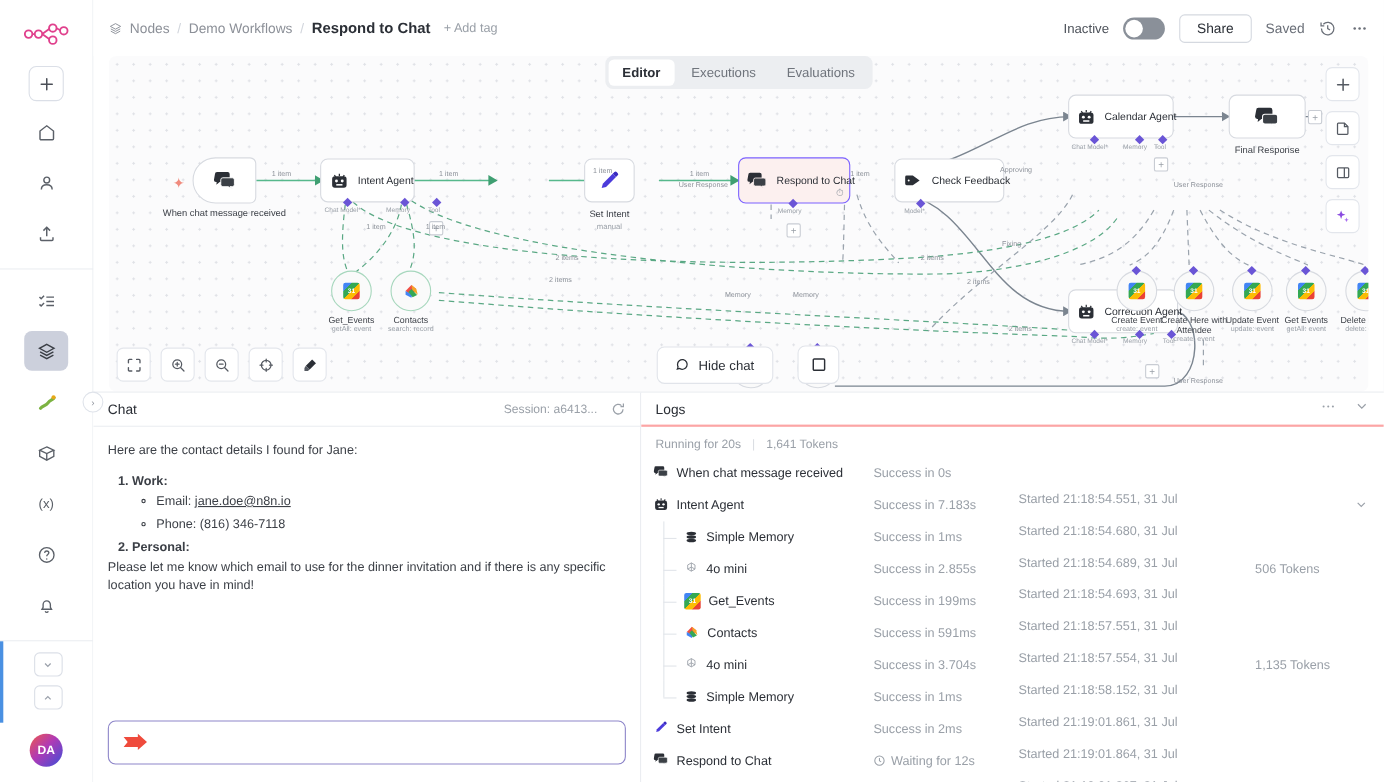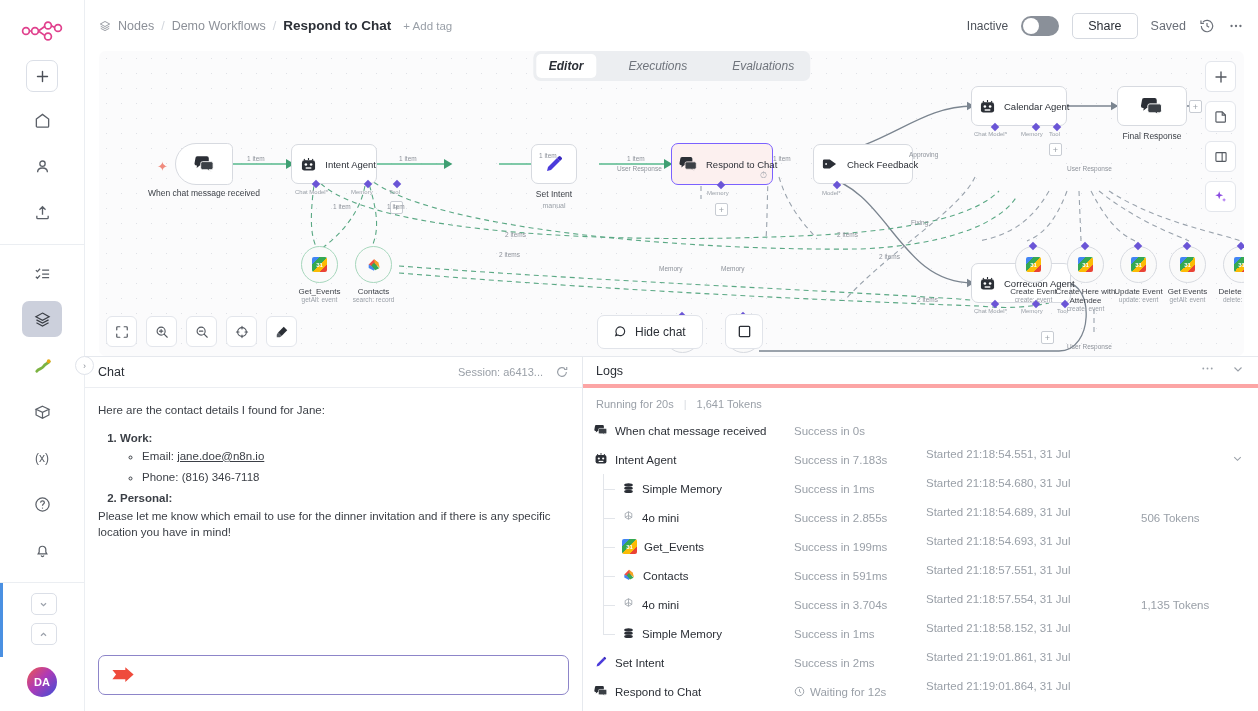--- a/index.html
+++ b/index.html
@@ -87,21 +87,21 @@
   
   .canvas {
     position: relative; height: 305px; margin: 0 14px;
     border-radius: 7px; overflow: hidden;
     background-color: #fbfbfc;
     background-image: radial-gradient(circle, #dfe1e6 0.9px, transparent 0.9px);
     background-size: 15px 15px;
   }
   .tabs {
     position: absolute; left: 50%; transform: translateX(-50%); top: 0px;
-    background: #eceef1; border-radius: 7px; padding: 3px; display: flex; gap: 19px; z-index: 14; font-style: italic;
+    background: #eceef1; border-radius: 7px; padding: 3px; display: flex; gap: 2px; z-index: 14;
   }
   .tab { font-size: 12px; color: #6f747c; padding: 5px 13px; border-radius: 5px; cursor: pointer; }
   .tab.active { background: #fff; color: #2b2f36; font-weight: bold; }
 
   .zoom-bar { position: absolute; left: 7px; bottom: 9px; display: flex; gap: 9px; z-index: 14; }
   .zbtn {
     width: 31px; height: 31px; border: 1px solid #e3e6ec; border-radius: 6px; background: #fff;
     display:flex; align-items:center; justify-content:center; color:#555a62; cursor:pointer;
   }
   .right-tools { position: absolute; right: 8px; top: 10px; display:flex; flex-direction:column; gap: 9px; z-index: 14; }
@@ -182,21 +182,21 @@
     border: 1.5px solid #8d85c9; border-radius: 7px; height: 40px;
     display:flex; align-items:center; padding: 0 12px; background:#fff;
   }
   .chat-input {
     flex:1; border:none; outline:none; font-size: 12.5px; color:#1f2329;
     font-family: "Liberation Sans", sans-serif; background: transparent;
   }
   .send-ico { color:#ef4b3c; cursor:pointer; display:flex; }
 
   .logs-pane { flex:1; display:flex; flex-direction:column; background:#fff; }
-  .logs-head { height:31px; display:flex; align-items:center; padding: 0 13px; border-bottom: 4px solid #fca5a5; flex:0 0 31px;}
+  .logs-head { height:31px; display:flex; align-items:center; padding: 0 13px; border-bottom: 2px solid #fca5a5; flex:0 0 31px;}
   .logs-head .acts { margin-left:auto; display:flex; gap: 16px; color:#9aa0a8; align-items:center;}
   .logs-meta { font-size: 11px; color:#9aa0a8; padding: 10px 13px 6px 13px; display:flex; gap:10px; align-items:center; }
   .logs-meta .div { color:#d9dce1; }
   .logs-list { flex:1; overflow:hidden; }
   .log-row {
     display:flex; align-items:center; height: 29px; padding-left: 11px;
     font-size: 11.5px; position: relative; cursor: pointer;
   }
   .log-name { display:flex; align-items:center; gap: 7px; width: 200px; color:#2b2f36; }
   .log-name.indent { padding-left: 28px; }

